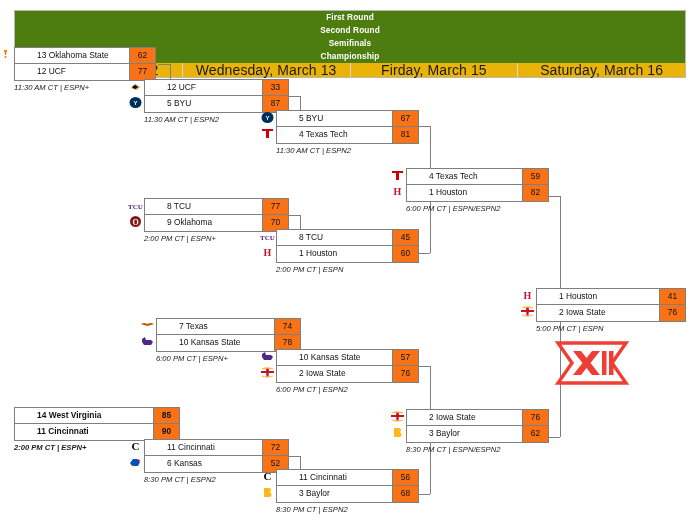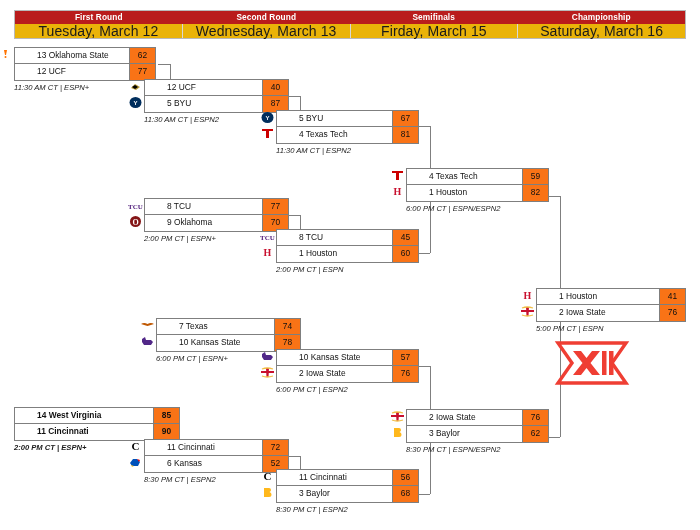--- a/index.html
+++ b/index.html
@@ -12,21 +12,21 @@
     -webkit-font-smoothing:antialiased;
   }
 
   
   .hdr{
     position:absolute;left:14px;top:10px;width:672px;
     border:1px solid #b9b9b9;
     box-sizing:border-box;
   }
   .hdr-row{display:flex;}
-  .hdr-row.top{background:#b91c1c;}
+  .hdr-row.top{background:#4d7c0f;flex-direction:column;}
   .hdr-cell{
     flex:1 1 0;
     text-align:center;
     font-size:8.3px;
     line-height:13px;
     height:13px;
     color:#ffffff;
     font-weight:bold;
     letter-spacing:.1px;
     box-sizing:border-box;
@@ -202,21 +202,21 @@
 <div class="match" style="left:144px;top:79px;width:145px;">
   <div class="mbox">
     <div class="mrow first">
       <span class="logo r1">
         <svg width="13" height="13" viewBox="0 0 13 13">
             <path d="M2 8 L6 4 L11 7 L7 10 Z" fill="#BA9B37"></path>
             <path d="M3 7 L6 5 L9 7 L6 9 Z" fill="#000000"></path>
           </svg>
       </span>
       <span class="team">12 UCF</span>
-      <span class="score">40</span>
+      <span class="score">33</span>
     </div>
     <div class="mrow">
       <span class="logo r2">
         <svg width="13" height="13" viewBox="0 0 13 13">
             <ellipse cx="6.5" cy="6.5" rx="6" ry="5.5" fill="#002E5D"></ellipse>
             <text x="6.5" y="9" font-size="6" fill="#ffffff" text-anchor="middle" font-family="Liberation Sans, sans-serif" font-weight="bold">Y</text>
           </svg>
       </span>
       <span class="team">5 BYU</span>
       <span class="score">87</span>

